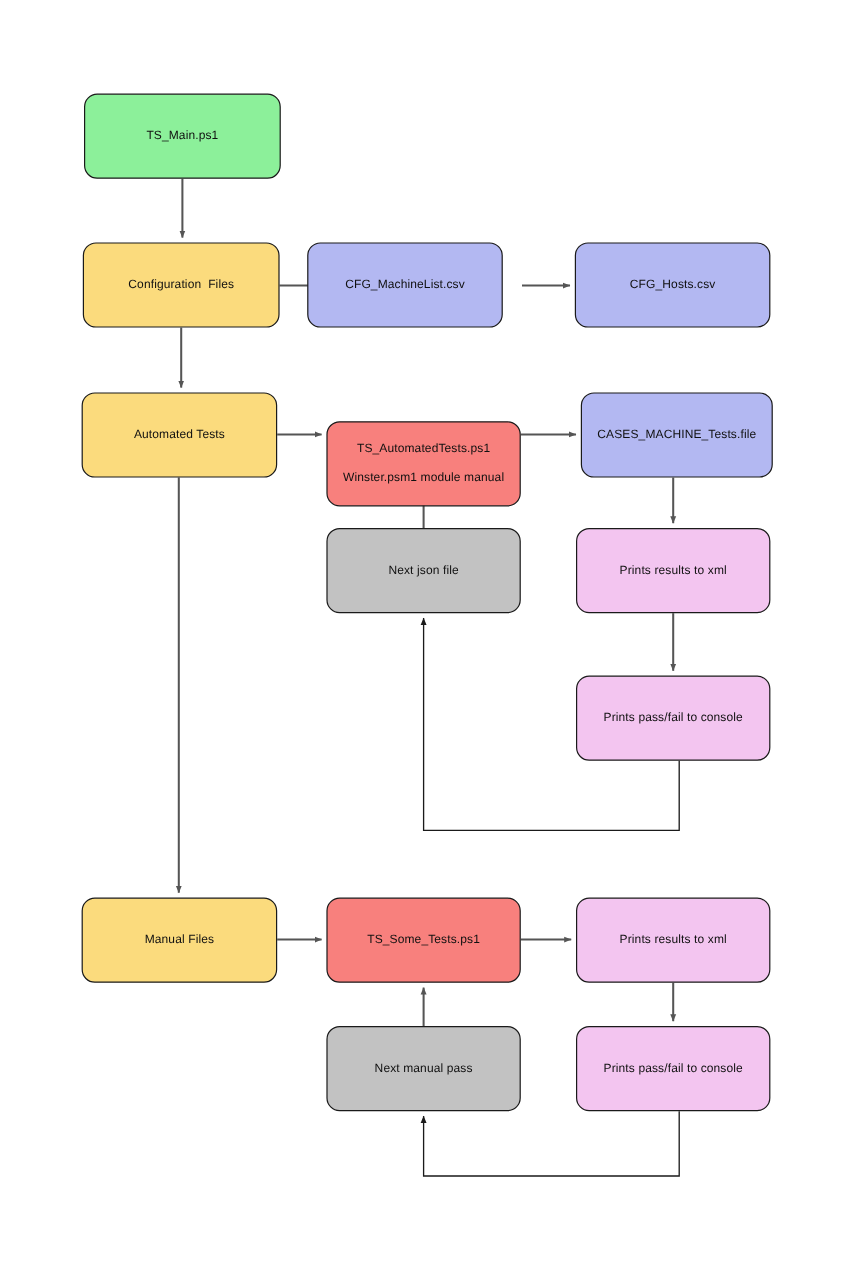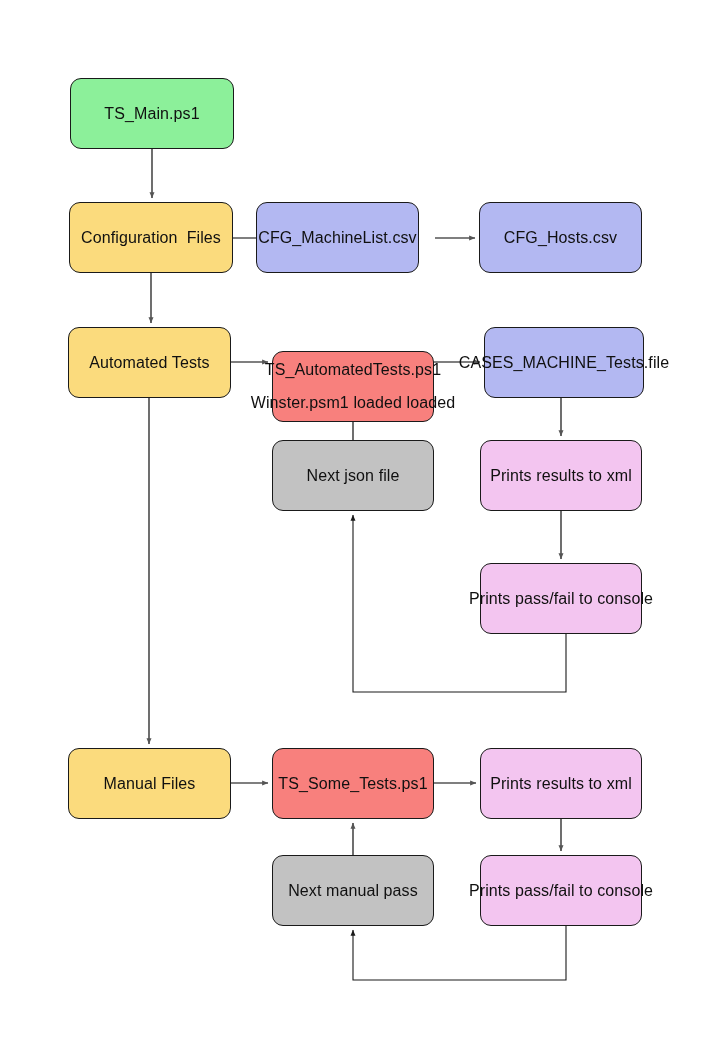--- a/index.html
+++ b/index.html
@@ -30,21 +30,21 @@
     position: absolute;
     box-sizing: border-box;
     border: 1.4px solid #1a1a1a;
     border-radius: 11px;
     display: flex;
     flex-direction: column;
     align-items: center;
     justify-content: center;
     text-align: center;
     color: #101010;
-    font-size: 16px;
+    font-size: 10px;
     line-height: 1.35;
     letter-spacing: 0.1px;
     padding: 2px 4px;
   }
   .node .line {
     display: block;
     white-space: pre;
   }
   .node .line + .line {
     margin-top: 11px;
@@ -91,21 +91,21 @@
         <span class="line">CFG_MachineList.csv</span>
       </div>
       <div class="node" style="left: 479px; top: 202px; width: 163px; height: 71px; background: rgb(179, 184, 242); border-color: rgb(26, 26, 26);">
         <span class="line">CFG_Hosts.csv</span>
       </div>
       <div class="node" style="left: 68px; top: 327px; width: 163px; height: 71px; background: rgb(251, 219, 125); border-color: rgb(26, 26, 26);">
         <span class="line">Automated Tests</span>
       </div>
       <div class="node" style="left: 272px; top: 327px; width: 162px; height: 71px; background: rgb(248, 128, 125); border-color: rgb(26, 26, 26); margin-top: 24px;">
         <span class="line">TS_AutomatedTests.ps1</span>
-        <span class="line">Winster.psm1 loaded loaded</span>
+        <span class="line">Winster.psm1 module manual</span>
       </div>
       <div class="node" style="left: 484px; top: 327px; width: 160px; height: 71px; background: rgb(179, 184, 242); border-color: rgb(26, 26, 26);">
         <span class="line">CASES_MACHINE_Tests.file</span>
       </div>
       <div class="node" style="left: 272px; top: 440px; width: 162px; height: 71px; background: rgb(194, 194, 194); border-color: rgb(26, 26, 26);">
         <span class="line">Next json file</span>
       </div>
       <div class="node" style="left: 480px; top: 440px; width: 162px; height: 71px; background: rgb(243, 197, 240); border-color: rgb(26, 26, 26);">
         <span class="line">Prints results to xml</span>
       </div>

